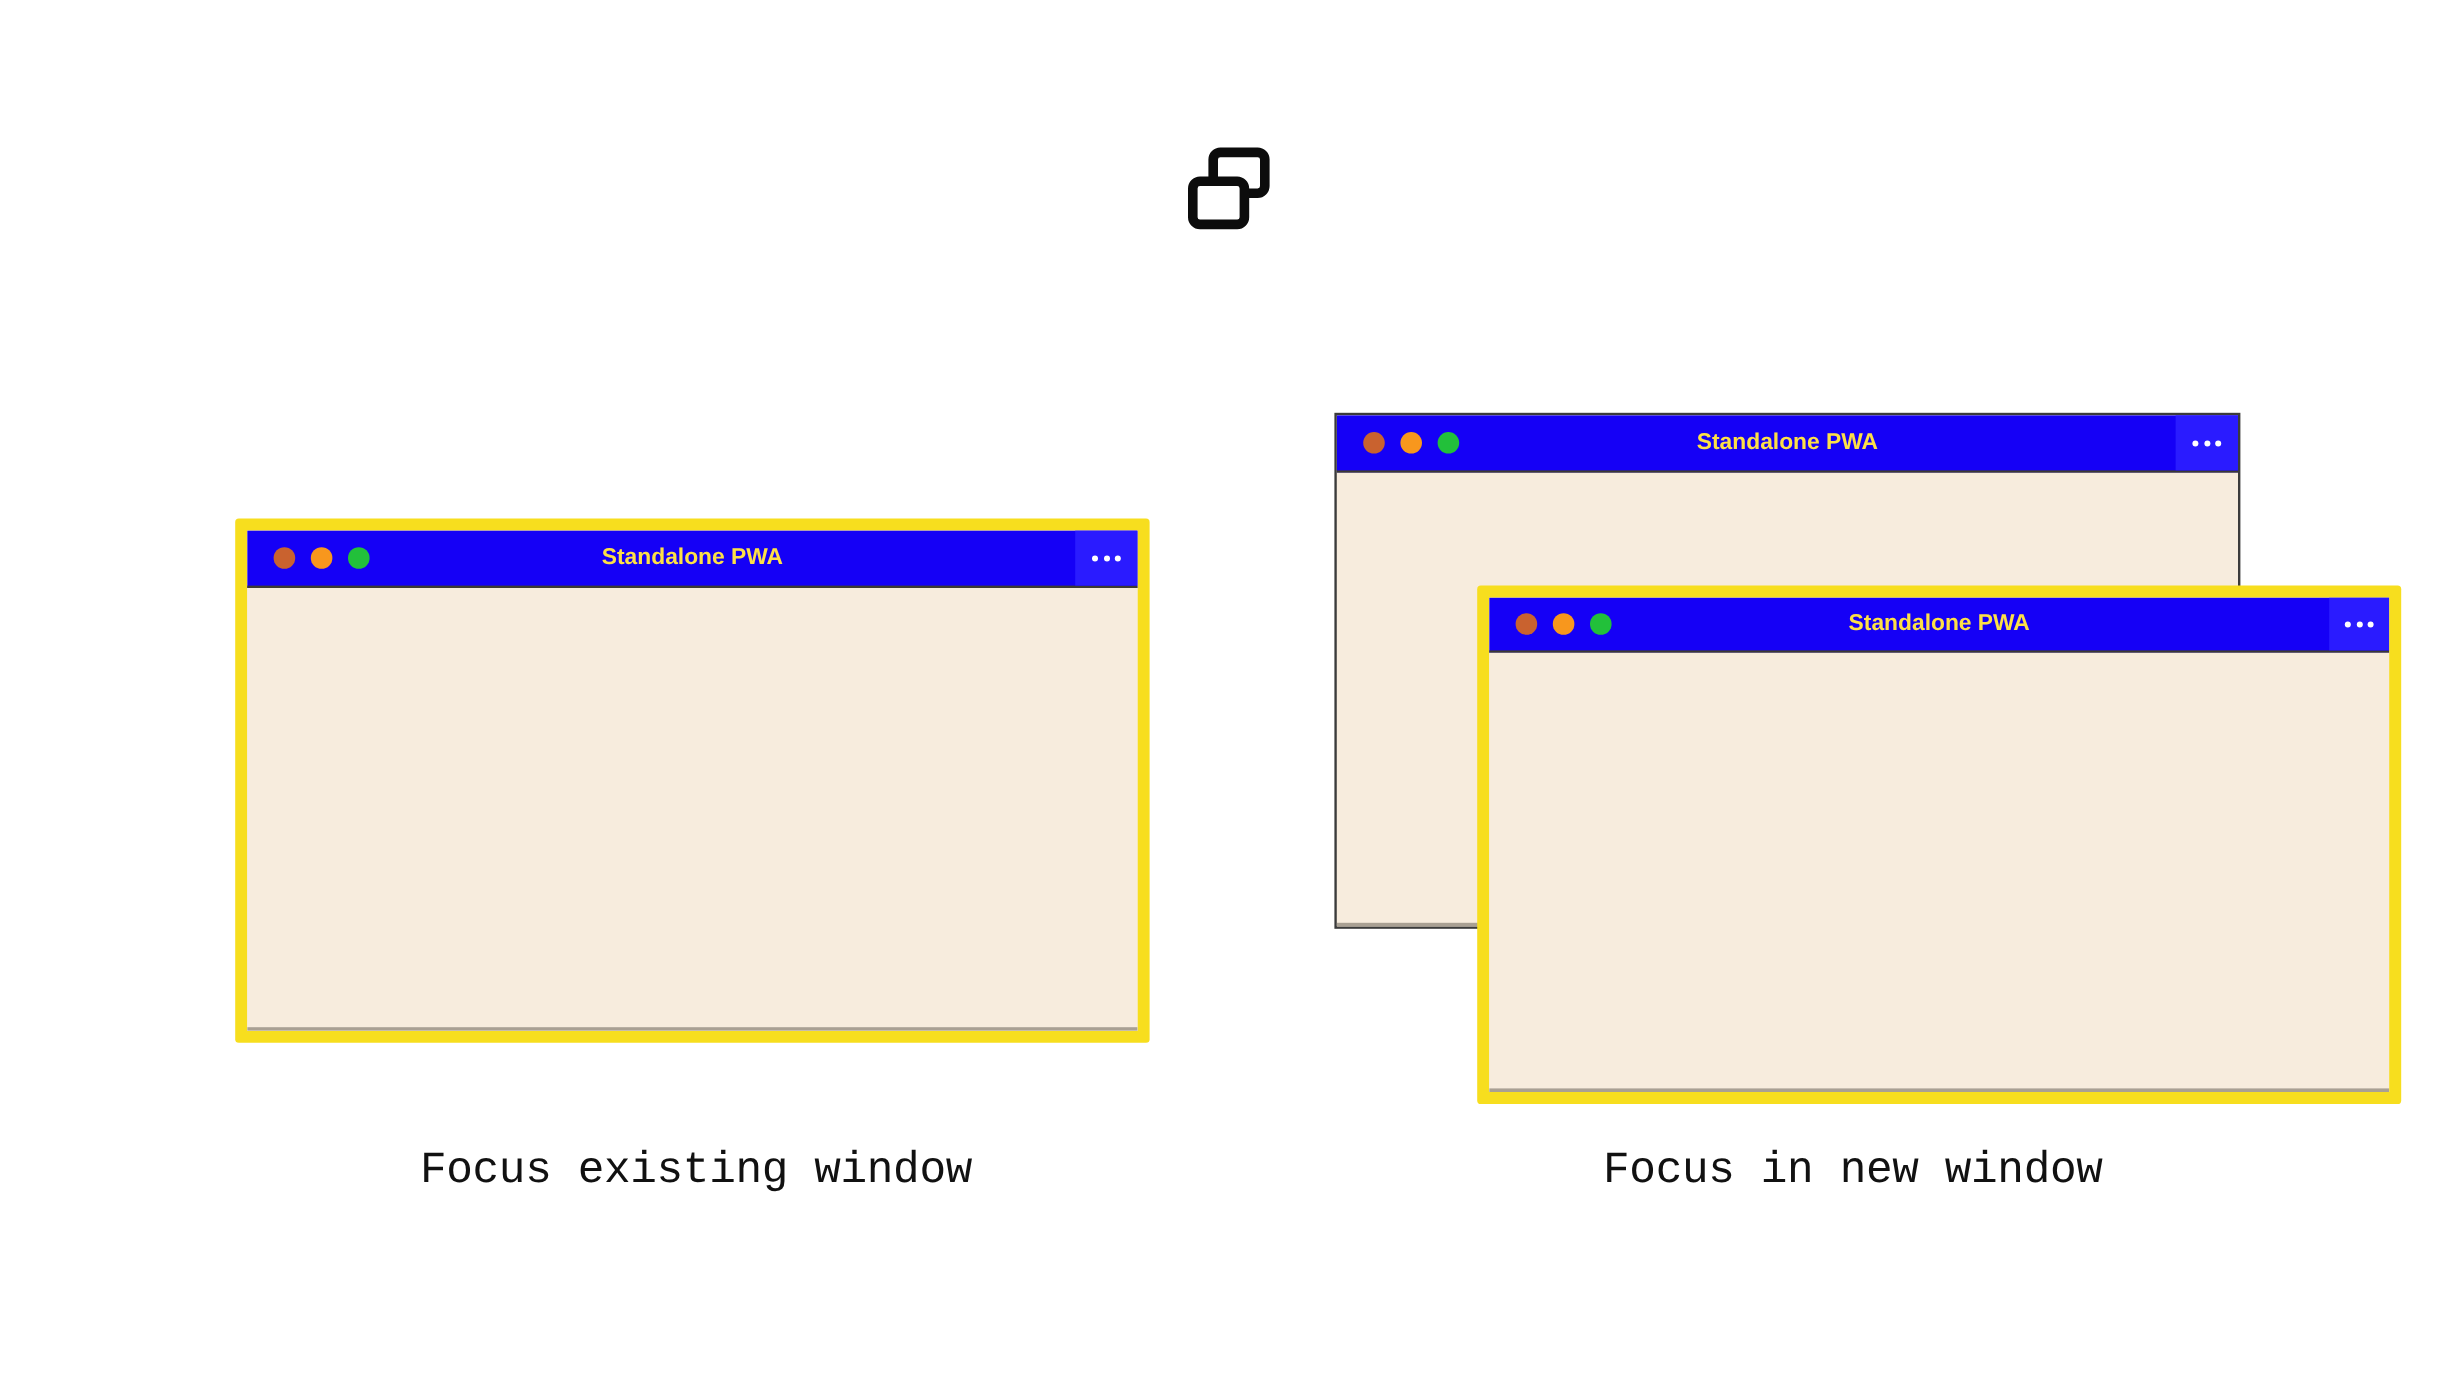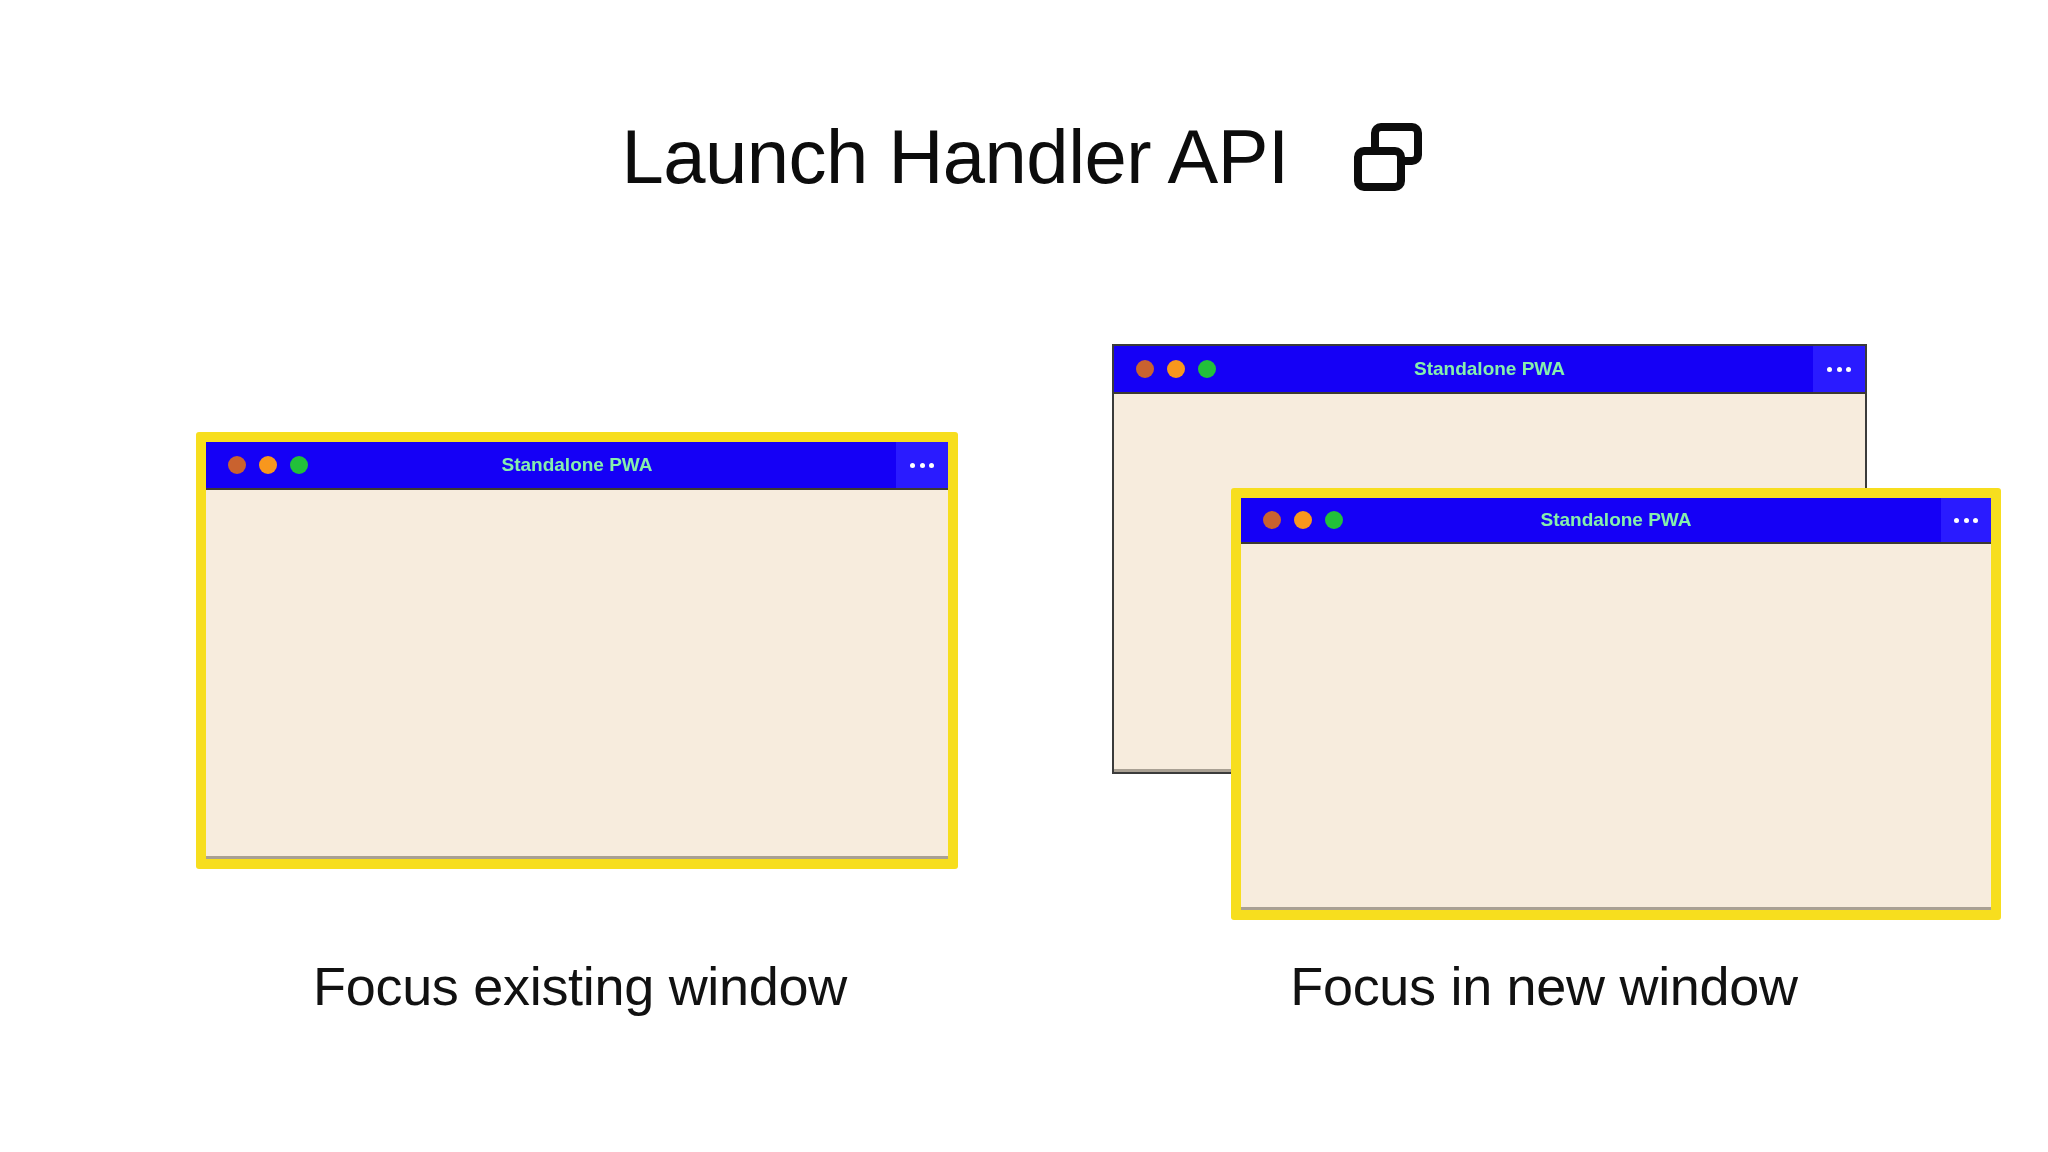--- a/index.html
+++ b/index.html
@@ -85,21 +85,21 @@
   }
   .dot-close   { background: #c9622f; }
   .dot-min     { background: #f8971d; }
   .dot-max     { background: #22c03a; }
 
   .win-title {
     position: absolute;
     left: 0;
     right: 0;
     text-align: center;
-    color: #86efac;
+    color: #fde047;
     font-weight: 700;
     pointer-events: none;
     white-space: nowrap;
   }
   .menu-btn {
     position: absolute;
     top: 0;
     right: 0;
     height: 100%;
     background: #2a1bff;
@@ -160,44 +160,44 @@
   #window-new .titlebar { height: 46px; padding-left: 22px; }
   #window-new .traffic-lights { gap: 13px; }
   #window-new .dot { width: 18px; height: 18px; }
   #window-new .win-title { font-size: 19px; }
   #window-new .menu-btn { width: 50px; }
   #window-new .menu-dot { width: 5px; height: 5px; }
 
   
   .caption {
     position: absolute;
-    font-size: 54px;
+    font-size: 37px;
     font-weight: 400;
     color: #111111;
     white-space: nowrap;
     letter-spacing: -0.3px;
+    font-family: Liberation Mono, monospace;
   }
   #caption-focus {
     left: 0;
     top: 955px;
     width: 1160px;
     text-align: center;
   }
   #caption-new {
     left: 1040px;
     top: 955px;
     width: 1008px;
     text-align: center;
   }
 </style>
 </head>
 <body>
 
 <div class="slide-header">
-  <div class="slide-title">Launch Handler API</div>
   <span class="header-icon">
     <svg viewBox="0 0 78 78" width="78" height="78" aria-hidden="true">
       <rect x="26" y="9" width="43" height="34" rx="6" ry="6" fill="none" stroke="#0c0c0c" stroke-width="8"></rect>
       <rect x="9" y="33" width="43" height="36" rx="6" ry="6" fill="#ffffff" stroke="#0c0c0c" stroke-width="8"></rect>
     </svg>
   </span>
 </div>
 
 <div class="win win-highlight" id="window-focus">
   <div class="win-inner">

